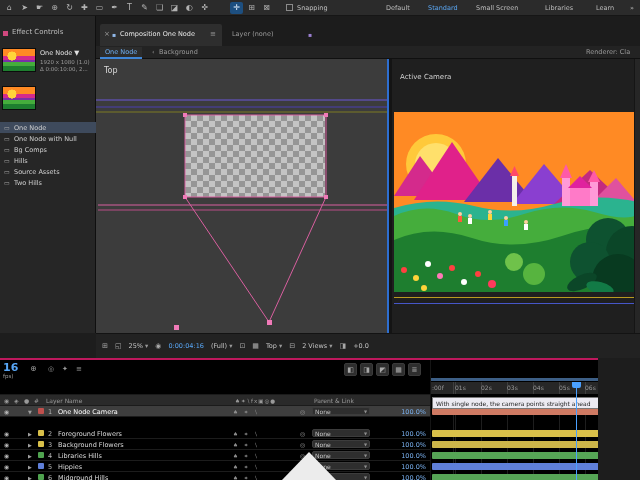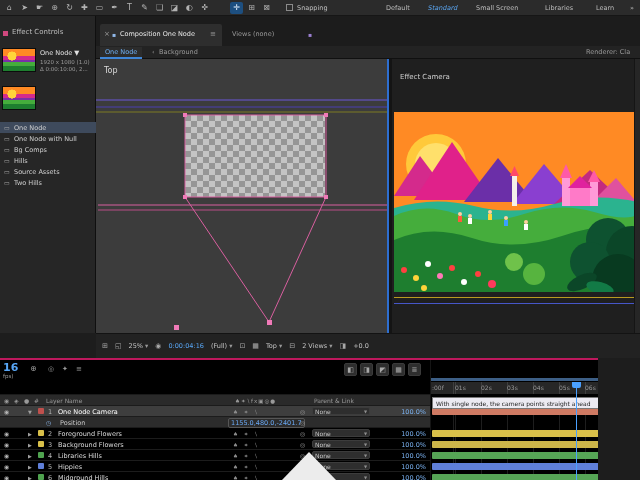--- a/index.html
+++ b/index.html
@@ -7,21 +7,21 @@
        font-family:"DejaVu Sans",sans-serif;color:#c8c8c8;}
   .abs{position:absolute;}
   .t55{font-size:5.5px;}.t6{font-size:6px;}.t65{font-size:6.5px;}.t7{font-size:7px;}.t8{font-size:8px;}
   .dim{color:#9a9a9a;}.blue{color:#58a6f5;}
   .nowrap{white-space:nowrap;overflow:hidden;}
   
   #toolbar{left:0;top:0;width:640px;height:16px;background:#2b2b2b;border-bottom:1px solid #161616;box-sizing:border-box;}
   .tool{position:absolute;top:2px;width:13px;height:12px;line-height:12px;text-align:center;font-size:8px;color:#b2b2b2;}
   .tool.active{background:#1d4f80;border-radius:2px;color:#dceaf8;}
   .ws{position:absolute;top:4px;font-size:6.5px;color:#bdbdbd;}
-  .ws.active{color:#5aa6f2;font-style:italic;}
+  .ws.active{color:#5aa6f2;}
   
   #left-panel{left:0;top:16px;width:96px;height:317px;background:#262626;border-right:1px solid #0f0f0f;box-sizing:border-box;}
   .mini-art{background:
      radial-gradient(circle at 28% 32%, #ffd43a 0, #ffd43a 16%, rgba(0,0,0,0) 17%),
      linear-gradient(180deg,#ff8a24 0 34%,#d42a8c 34% 52%,#7a2fa8 52% 60%,#45ad3c 60% 78%,#1e7e2f 78% 100%);
      border:1px solid #0c0c0c;box-sizing:border-box;}
   .proj-item{position:absolute;left:0;width:96px;height:11px;}
   .proj-item.sel{background:#3e4a5c;}
   .proj-icon{position:absolute;left:4px;top:2px;font-size:6px;color:#a8a8a8;}
   .proj-label{position:absolute;left:14px;top:1.5px;font-size:6.5px;color:#cfcfcf;white-space:nowrap;}
@@ -123,21 +123,21 @@
   </div>
 </div>
 
 <div id="tabstrip" class="abs">
   <div class="abs" style="left:4px;top:8px;width:122px;height:22px;background:#2e2e2e;border-radius:2px 2px 0 0">
     <span class="abs t7 dim" style="left:4px;top:6px">×</span>
     <span class="abs t6" style="left:12px;top:7px;color:#8fb7e8">▪</span>
     <span class="abs t65" style="left:20px;top:6px;color:#e8e8e8;white-space:nowrap">Composition One Node</span>
     <span class="abs t7 dim" style="left:110px;top:6px">≡</span>
   </div>
-  <span class="abs t65 dim" style="left:136px;top:14px">Views (none)</span>
+  <span class="abs t65 dim" style="left:136px;top:14px">Layer (none)</span>
   <span class="abs t6" style="left:212px;top:15px;color:#9a7fd0">▪</span>
 </div>
 
 <div id="crumbs" class="abs">
   <span class="abs t65" style="left:4px;top:1px;padding:1px 5px;background:#2c2c2c;color:#6fb0f5;border-bottom:2px solid #3f86d8">One Node</span>
   <span class="abs t65 dim" style="left:56px;top:2px">‹</span>
   <span class="abs t65 dim" style="left:63px;top:2px">Background</span>
   <span class="abs t65 dim nowrap" style="left:490px;top:2px;width:54px">Renderer: Cla</span>
 </div>
 
@@ -158,21 +158,21 @@
     <rect x="87" y="136" width="4" height="4" fill="#f07ab8"></rect>
     <rect x="228" y="136" width="4" height="4" fill="#f07ab8"></rect>
     <rect x="171" y="261" width="5" height="5" fill="#f07ab8"></rect>
     <rect x="78" y="266" width="5" height="5" fill="#f07ab8"></rect>
     <rect x="291" y="0" width="2" height="274" fill="#2e6fd0"></rect>
   </svg>
 </div>
 <div id="viewer-gap" class="abs"></div>
 
 <div id="viewer-right" class="abs">
-  <span class="abs t7" style="left:8px;top:14px;color:#d0d0d0">Effect Camera</span>
+  <span class="abs t7" style="left:8px;top:14px;color:#d0d0d0">Active Camera</span>
   <svg class="abs" style="left:2px;top:53px" width="244" height="180" viewBox="0 0 244 180" preserveAspectRatio="none">
     <rect width="244" height="180" fill="#ff8a24"></rect>
     <circle cx="42" cy="52" r="30" fill="#ffc93a"></circle>
     <circle cx="42" cy="52" r="21" fill="#ffe06b"></circle>
     <polygon points="0,84 26,44 56,84" fill="#d42a8c"></polygon>
     <polygon points="20,88 58,30 98,88" fill="#e0218a"></polygon>
     <polygon points="70,90 104,46 140,90" fill="#6b2fa8"></polygon>
     <polygon points="118,92 150,52 184,92" fill="#8a3fd0"></polygon>
     <polygon points="160,92 196,58 232,92" fill="#c22a7f"></polygon>
     <polygon points="196,92 222,66 244,92" fill="#e0519e"></polygon>
@@ -304,26 +304,20 @@
     <span class="num">1</span>
     <span class="lname" style="color:#fff">One Node Camera</span>
     <span class="sw">♠ ✦ ∖</span>
     <span class="pw">◎</span>
     <span class="pdd">
       <span>None</span>
       <span style="font-size:4px;color:#8f8f8f">▼</span>
     </span>
     <span class="stretch">100.0%</span>
   </div>
-  <div class="tl-row" style="top:57px;background:#2c2c2c">
-    <span class="abs" style="left:46px;top:2px;font-size:6px;color:#8ab4e8">◷</span>
-    <span class="abs t65" style="left:60px;top:2px;color:#c8c8c8">Position</span>
-    <span class="abs" style="left:228px;top:0.5px;font-size:6.5px;color:#6aa9f5;border:1px solid #565656;border-radius:2px;padding:0 2px">1155.0,480.0,-2401.7</span>
-    <span class="pw">◎</span>
-  </div>
 
   <div class="tl-row" style="top:68px">
     <span class="eye">◉</span>
     <span class="caret">▶</span>
     <span class="chip" style="background-color: rgb(217, 192, 74);"></span>
     <span class="num">2</span>
     <span class="lname">Foreground Flowers</span>
     <span class="sw">♠ ✦ ∖</span>
     <span class="pw">◎</span>
     <span class="pdd">

